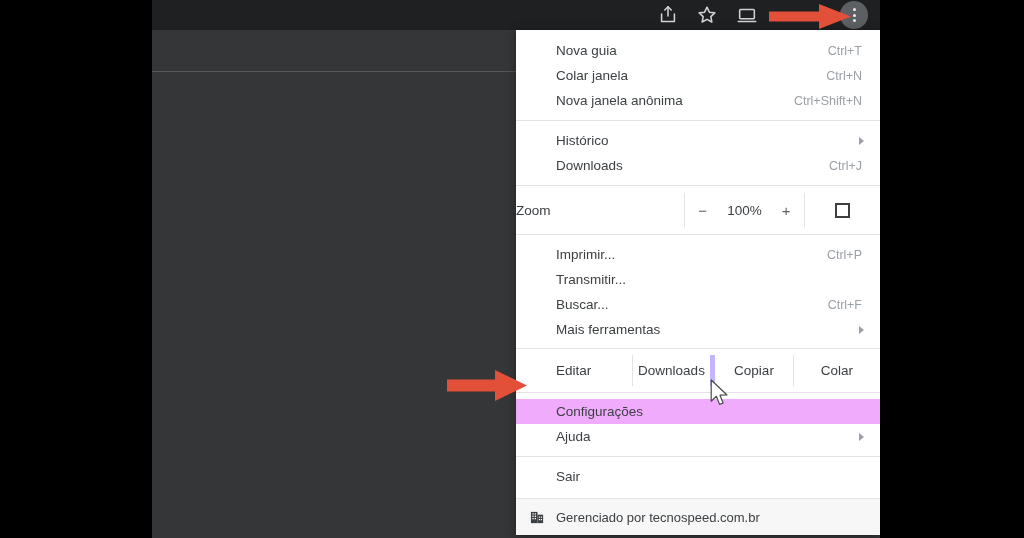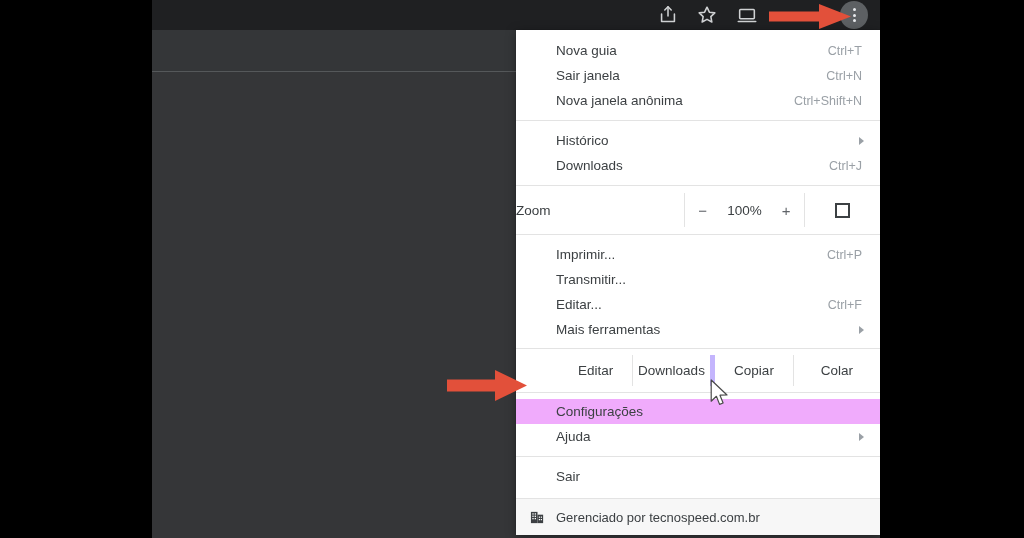--- a/index.html
+++ b/index.html
@@ -165,21 +165,21 @@
   
   .editrow {
     display: flex; align-items: stretch;
     height: 31px;
   }
   .editrow .cell {
     display: flex; align-items: center; justify-content: center;
     box-sizing: border-box;
     font-size: 13.5px;
   }
-  .editrow .c-edit  { flex: 0 0 116px; justify-content: flex-start; padding-left: 62px; }
+  .editrow .c-edit  { flex: 0 0 116px; justify-content: flex-start; padding-left: 40px; }
   .editrow .c-cut   { flex: 0 0 78px;  border-left: 1px solid #e3e3e3; }
   .editrow .c-copy  { flex: 0 0 83px;  border-left: 5px solid #c4b5fd; }
   .editrow .c-paste { flex: 1 1 auto;  border-left: 1px solid #e3e3e3; }
 
   
   .managed {
     background: #f7f7f7;
     border-top: 1px solid #e3e3e3;
     height: 36px;
     display: flex; align-items: center;
@@ -253,21 +253,21 @@
   <div class="lb lb-left"></div>
   <div class="lb lb-right"></div>
 
   <div class="menu">
 
     <div class="mi">
       <span class="lbl">Nova guia</span>
       <span class="accel">Ctrl+T</span>
     </div>
     <div class="mi">
-      <span class="lbl">Sair janela</span>
+      <span class="lbl">Colar janela</span>
       <span class="accel">Ctrl+N</span>
     </div>
     <div class="mi">
       <span class="lbl">Nova janela anônima</span>
       <span class="accel">Ctrl+Shift+N</span>
     </div>
 
     <div class="divider"></div>
 
     <div class="mi">
@@ -302,21 +302,21 @@
 
     <div class="mi">
       <span class="lbl">Imprimir...</span>
       <span class="accel">Ctrl+P</span>
     </div>
     <div class="mi">
       <span class="lbl">Transmitir...</span>
       <span class="accel"></span>
     </div>
     <div class="mi">
-      <span class="lbl">Editar...</span>
+      <span class="lbl">Buscar...</span>
       <span class="accel">Ctrl+F</span>
     </div>
     <div class="mi">
       <span class="lbl">Mais ferramentas</span>
       <span class="caret"></span>
     </div>
 
     <div class="divider tight"></div>
 
     <div class="editrow">

